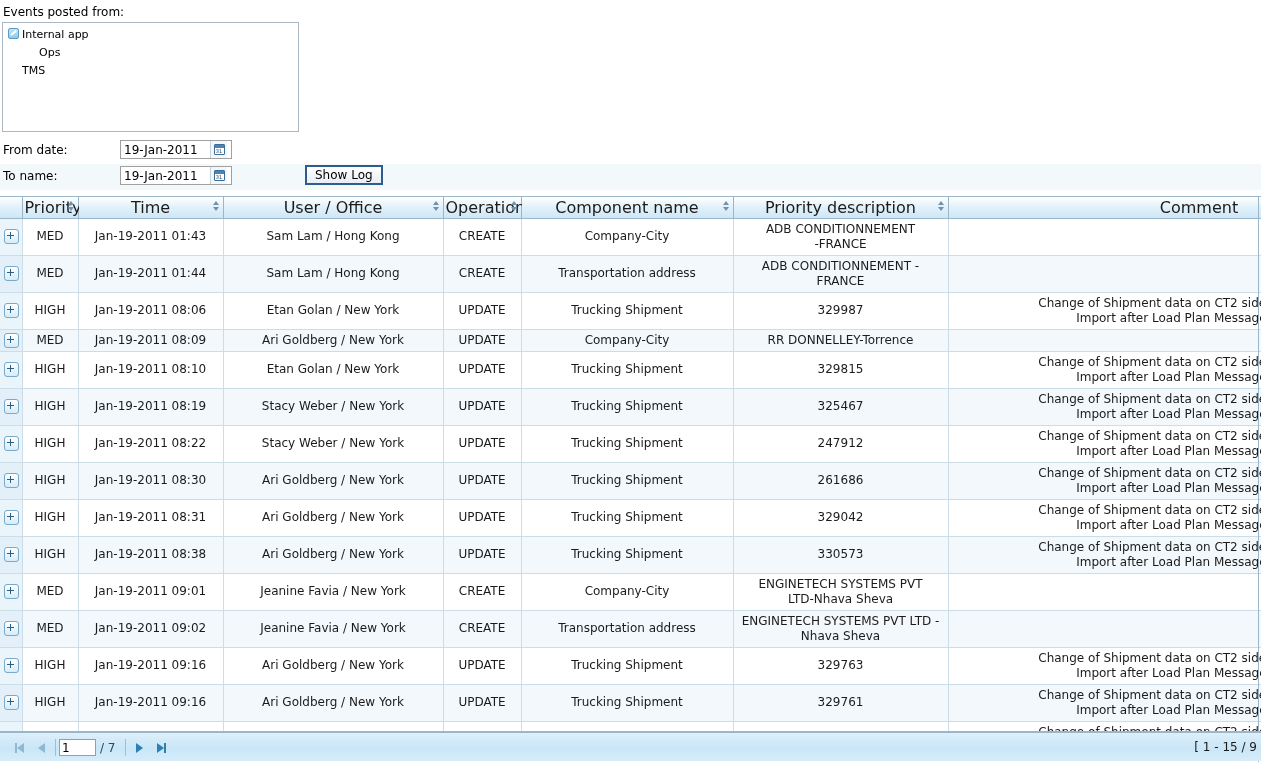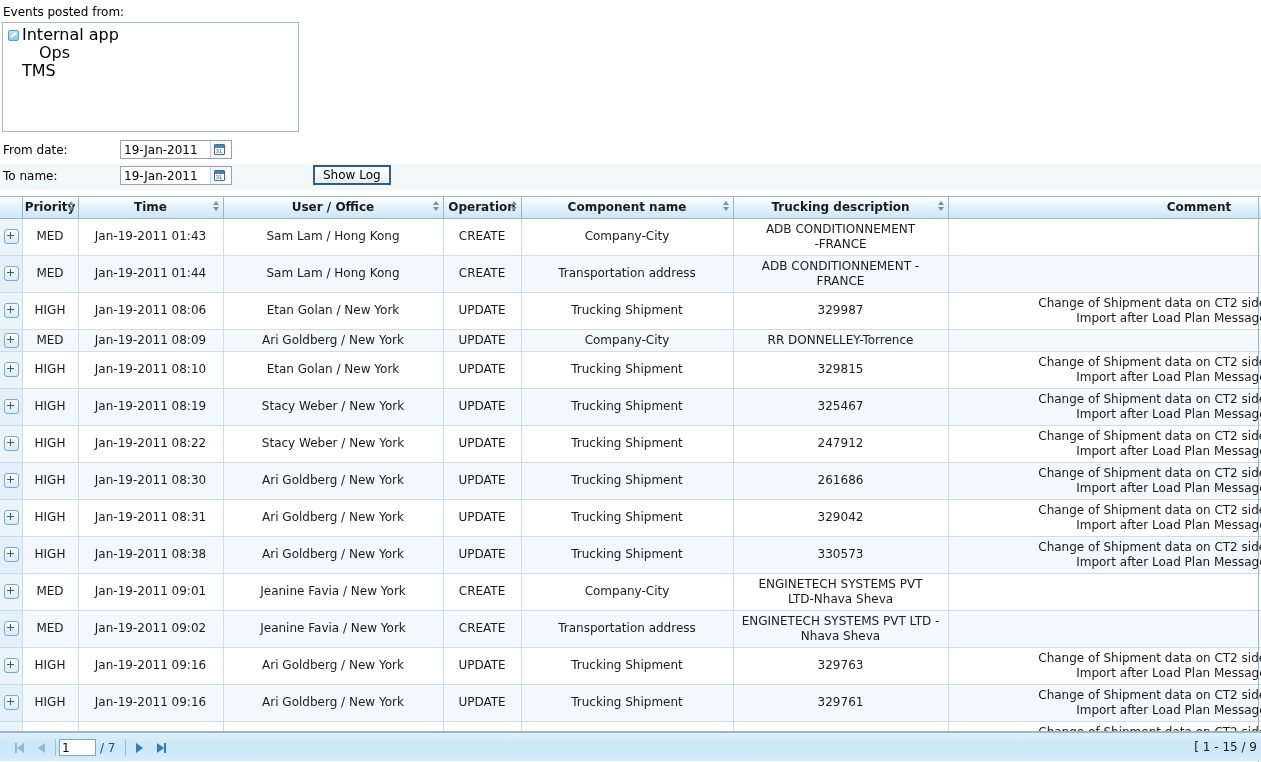--- a/index.html
+++ b/index.html
@@ -12,21 +12,21 @@
   }
   .page{position:relative;width:1261px;height:762px;padding-left:20px;}
 
   
   .filter-label{position:absolute;left:3px;top:5px;font-size:12px;color:#000;}
   .tree-box{
     position:absolute;left:2px;top:22px;width:297px;height:110px;
     border:1px solid #a9b8c4;background:#ffffff;box-sizing:border-box;
     padding:3px 0 0 0;
   }
-  .tree-row{height:18px;line-height:18px;font-size:16px;color:#000;white-space:nowrap;padding-left:5px;}
+  .tree-row{height:18px;line-height:18px;font-size:11px;color:#000;white-space:nowrap;padding-left:5px;}
   .tree-row.lvl1{padding-left:5px;}
   .tree-row.lvl2{padding-left:22px;}
   .tree-ico{
     display:inline-block;width:11px;height:11px;vertical-align:-1px;margin-right:3px;
     border:1px solid #5a9ec4;background:linear-gradient(#bfe4f5,#8fcbe8);
     border-radius:2px;position:relative;box-sizing:border-box;
   }
   .tree-ico.minus:after{
     content:"";position:absolute;left:1px;top:3px;width:7px;height:0;
     border-top:2px solid #ffffff;transform:rotate(-40deg);
@@ -49,38 +49,38 @@
     padding:0 0 0 3px;background:transparent;color:#000;
   }
   .cal-btn{
     width:16px;height:17px;border-left:1px solid #c6d3dd;background:#f2f7fb;
     display:flex;align-items:center;justify-content:center;cursor:pointer;
   }
   .cal-ico{width:11px;height:11px;border:1px solid #3a6d99;background:#fff;border-radius:1px;position:relative;box-sizing:border-box;}
   .cal-ico:before{content:"";position:absolute;left:0;top:0;right:0;height:3px;background:#4a84b5;}
   .cal-ico:after{content:"31";position:absolute;left:0;right:0;bottom:-1px;text-align:center;font-size:5px;line-height:7px;color:#1a3c5c;font-family:"DejaVu Sans",sans-serif;}
   .showlog{
-    position:absolute;left:313px;top:1px;height:20px;padding:0 8px;
+    position:absolute;left:305px;top:1px;height:20px;padding:0 8px;
     border:2px solid #2f5c8f;background:linear-gradient(#ffffff,#e8eef5);
     font-family:inherit;font-size:12px;color:#000;cursor:pointer;box-sizing:border-box;
   }
   .band{position:absolute;left:0;width:1261px;background:#f3f8fb;}
 
   
   .grid{
     position:absolute;left:0;top:196px;width:1261px;height:536px;
     border-top:1px solid #9cb6c9;border-bottom:1px solid #9cb6c9;
     box-sizing:border-box;overflow:hidden;background:#fff;
   }
   table.g{border-collapse:collapse;table-layout:fixed;width:1450px;}
   table.g th{
     height:21px;padding:0 2px;box-sizing:border-box;
     background:linear-gradient(#ffffff 0%,#e3f1fa 45%,#cde7f6 100%);
     border-right:1px solid #9cb6c9;border-bottom:1px solid #9cb6c9;
-    font-weight:bold;font-size:12px;color:#1b1b1b;text-align:center;
+    font-weight:normal;font-size:16px;color:#1b1b1b;text-align:center;
     position:relative;white-space:nowrap;
   }
   table.g th.c0{border-right:1px solid #9cb6c9;}
   .sorter{
     position:absolute;right:3px;top:4px;width:7px;height:13px;
   }
   .sorter i{display:block;width:0;height:0;margin:0 auto;}
   .sorter i.up{border-left:3.5px solid transparent;border-right:3.5px solid transparent;border-bottom:4px solid #6f93ad;}
   .sorter i.dn{border-left:3.5px solid transparent;border-right:3.5px solid transparent;border-top:4px solid #6f93ad;margin-top:2px;}
 
@@ -189,21 +189,21 @@
                 <i class="dn"></i>
               </span></th>
             <th><span>Operation</span><span class="sorter">
                 <i class="up"></i>
                 <i class="dn"></i>
               </span></th>
             <th><span>Component name</span><span class="sorter">
                 <i class="up"></i>
                 <i class="dn"></i>
               </span></th>
-            <th><span>Trucking description</span><span class="sorter">
+            <th><span>Priority description</span><span class="sorter">
                 <i class="up"></i>
                 <i class="dn"></i>
               </span></th>
             <th><span>Comment</span></th>
           </tr>
         </thead>
       <tbody id="brow">
           <tr class="norm">
             <td class="expcell">
               <div class="expbtn"></div>

